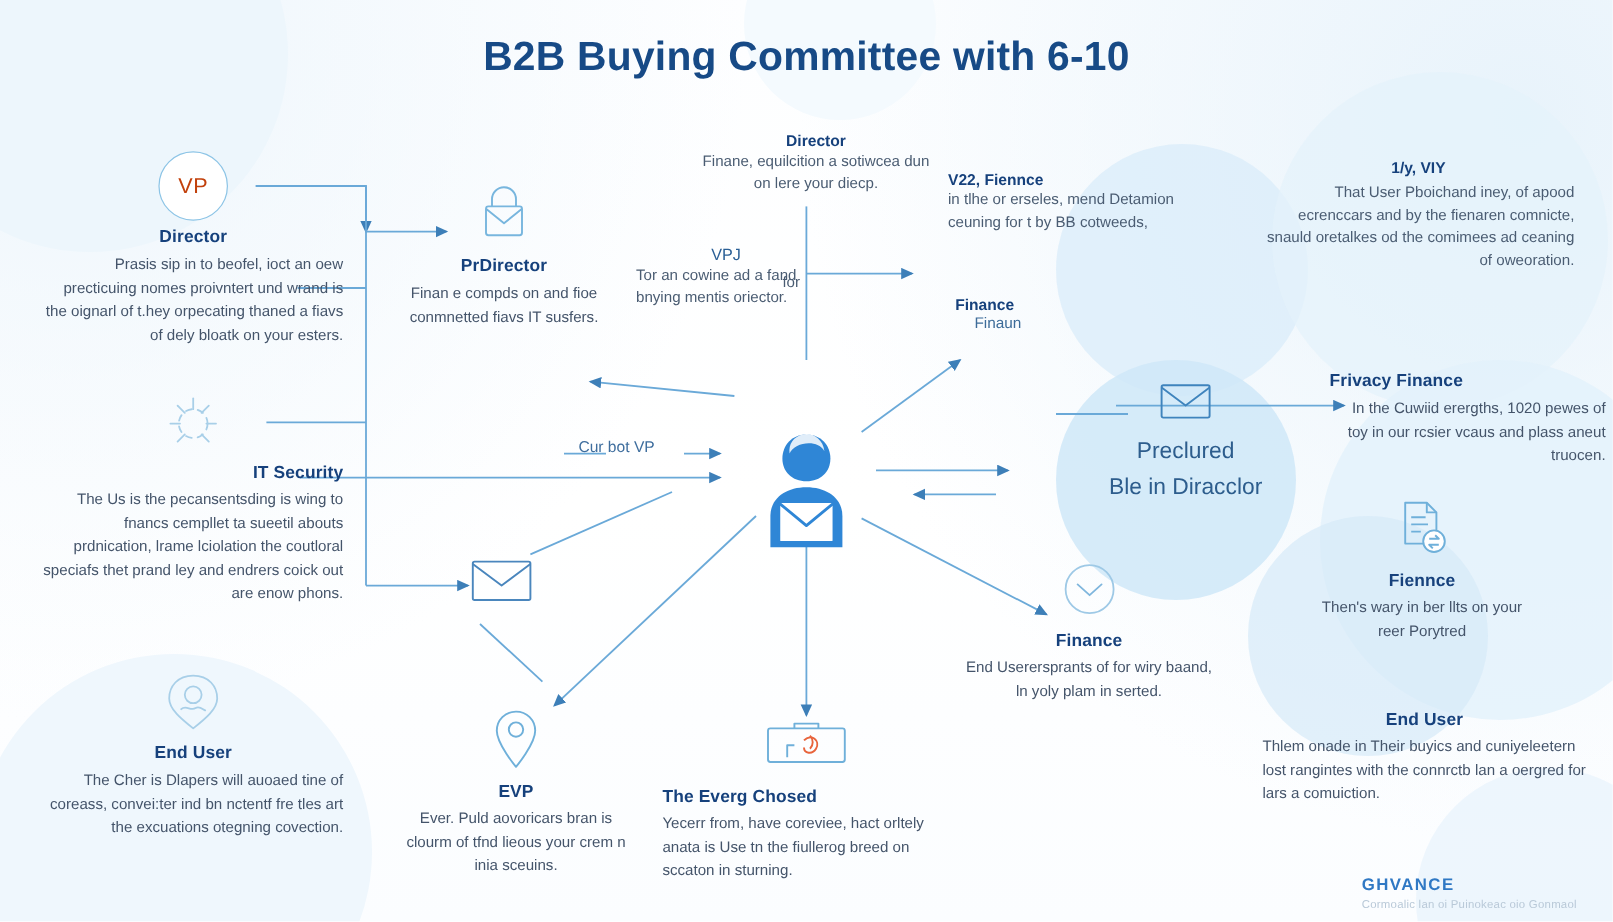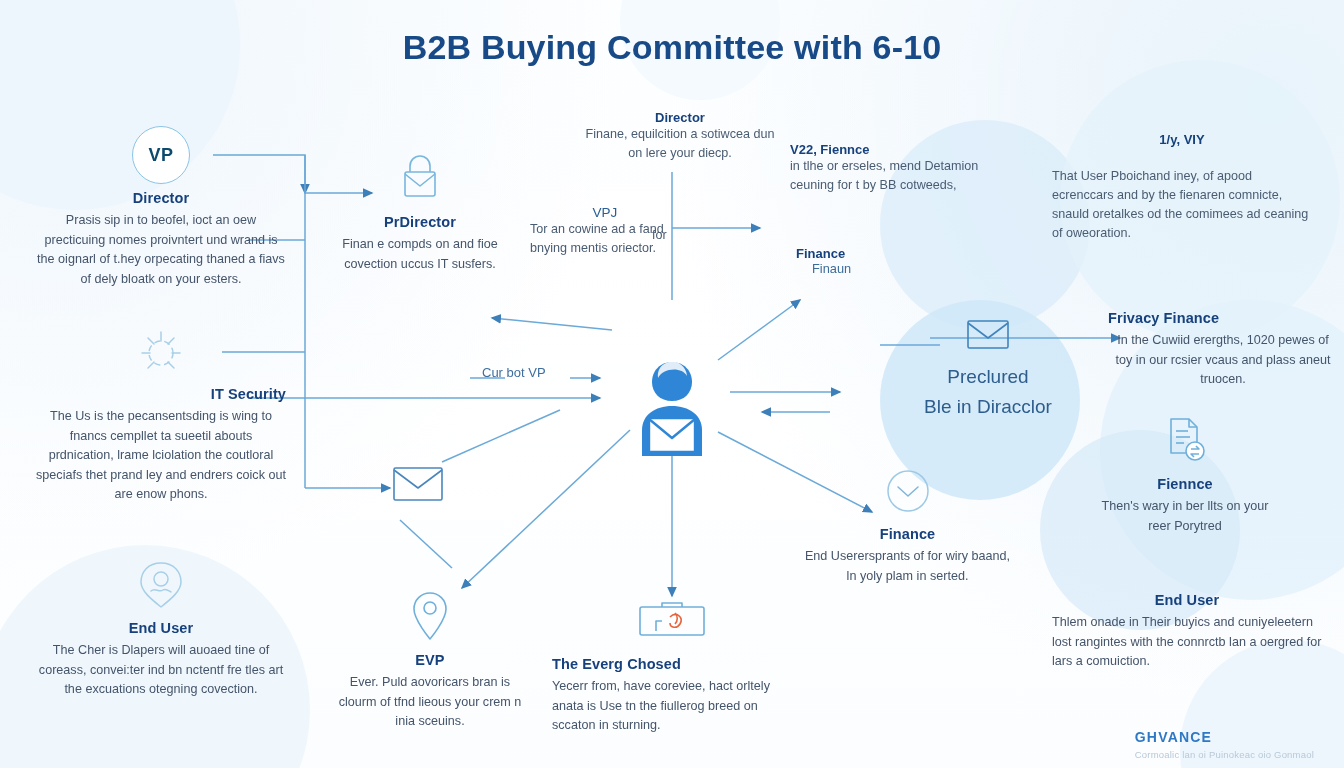--- a/index.html
+++ b/index.html
@@ -39,27 +39,27 @@
   .node { position:absolute; }
   .node .ico { display:flex; align-items:center; justify-content:center; height:58px; margin-bottom:6px; }
   .node .ttl {
     font-weight:bold; font-size:14.5px; color:#16417c;
     text-align:center; letter-spacing:.1px; margin-bottom:5px;
   }
   .node .bdy {
     font-size:12.6px; line-height:1.55; color:#44546a;
     text-align:center;
   }
-  .node.l .ttl, .node.l .bdy { text-align:center; }
+  .node.l .ttl, .node.l .bdy { text-align:right; }
 
   .vpcircle {
     width:58px; height:58px; border-radius:50%;
     border:1.6px solid #8cc4e6;
     display:flex; align-items:center; justify-content:center;
-    color:#0c4a6e; font-weight:bold; font-size:18px; letter-spacing:.5px;
+    color:#c2410c; font-weight:normal; font-size:18px; letter-spacing:.5px;
     background:#fff;
   }
 
   
   .flabel { position:absolute; color:#2a5f96; font-size:13px; }
   .flabel.b { font-weight:bold; color:#16417c; }
   .flabel .sub { color:#4a5c72; font-size:12.6px; line-height:1.5; font-weight:normal; }
 
   
   #title {
@@ -183,21 +183,21 @@
 
   <div class="node" style="left:330px; top:150px; width:180px;">
     <div class="ico">
       <svg width="56" height="58" viewBox="0 0 56 58" fill="none" stroke="#78b6de" stroke-width="1.6" stroke-linejoin="round">
         <path d="M18 22 v-6 a10 10 0 0 1 20 0 v6"></path>
         <rect x="13" y="22" width="30" height="24" rx="2"></rect>
         <path d="M13 24 L28 36 L43 24"></path>
       </svg>
     </div>
     <div class="ttl">PrDirector</div>
-    <div class="bdy">Finan e compds on and fioe covection uccus IT susfers.</div>
+    <div class="bdy">Finan e compds on and fioe conmnetted fiavs IT susfers.</div>
   </div>
 
   <div class="node" style="left:388px; top:462px; width:60px;">
     <div class="ico" style="height:42px">
       <svg width="56" height="40" viewBox="0 0 56 40" fill="none" stroke="#4a86bd" stroke-width="1.6" stroke-linejoin="round">
         <rect x="4" y="5" width="48" height="32" rx="1.5"></rect>
         <path d="M4 7 L28 25 L52 7"></path>
       </svg>
     </div>
   </div>
@@ -282,21 +282,21 @@
         <circle cx="25" cy="25" r="20"></circle>
         <path d="M15 21 L25 30 L35 21" stroke="#7fb6dd"></path>
       </svg>
     </div>
     <div class="ttl">Finance</div>
     <div class="bdy">End Userersprants of for wiry baand, ln yoly plam in serted.</div>
   </div>
 
   <div class="flabel b" style="left:1052px; top:132px; width:260px; text-align:center;">
     <div>1/y, VIY</div>
-    <div class="sub" style="text-align:left; margin-top:20px;">That User Pboichand iney, of apood ecrenccars and by the fienaren comnicte, snauld oretalkes od the comimees ad ceaning of oweoration.</div>
+    <div class="sub" style="text-align:right; margin-top:4px;">That User Pboichand iney, of apood ecrenccars and by the fienaren comnicte, snauld oretalkes od the comimees ad ceaning of oweoration.</div>
   </div>
 
   <div class="node l" style="left:1108px; top:310px; width:230px;">
     <div class="ttl" style="text-align:left">Frivacy Finance</div>
     <div class="bdy">In the Cuwiid erergths, 1020 pewes of toy in our rcsier vcaus and plass aneut truocen.</div>
   </div>
 
   <div class="node" style="left:1090px; top:412px; width:190px;">
     <div class="ico">
       <svg width="48" height="52" viewBox="0 0 48 52" fill="none" stroke="#6fb0da" stroke-width="1.6" stroke-linejoin="round">

